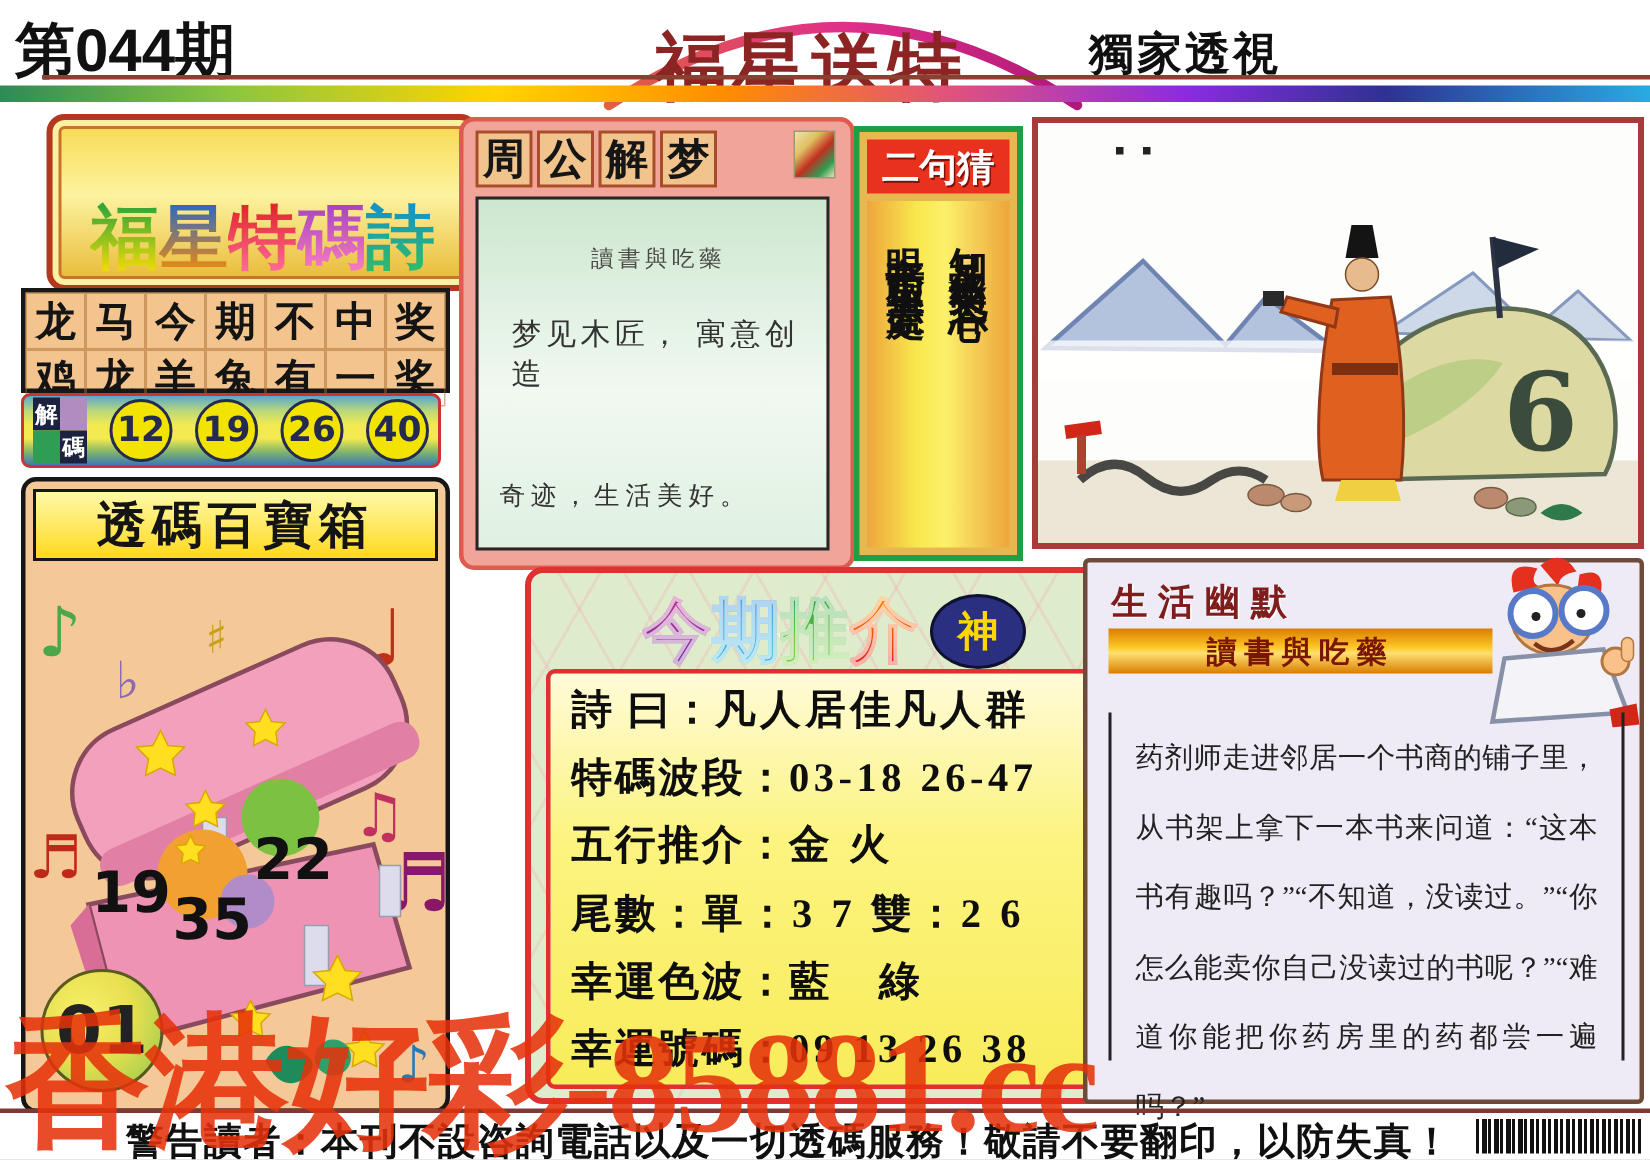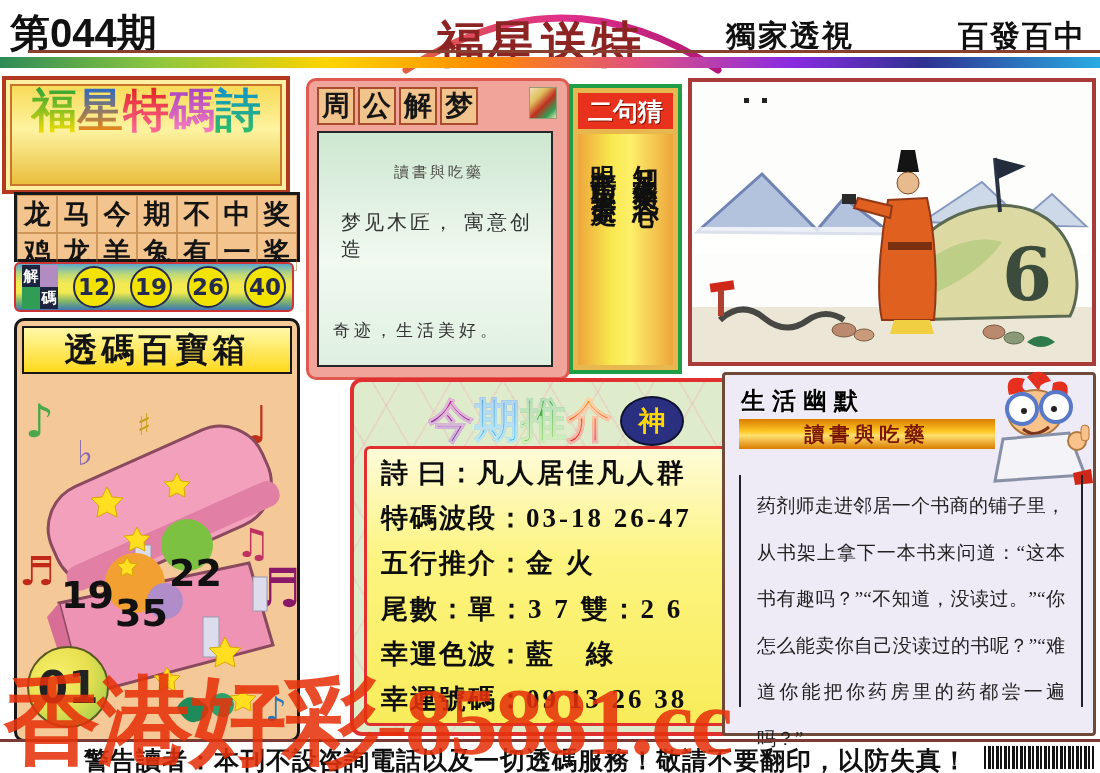--- a/index.html
+++ b/index.html
@@ -10,24 +10,24 @@
   
   .issue{left:10px;top:6px;font-size:40px;font-weight:bold;color:#111;font-family:"Liberation Sans",sans-serif;}
   .title-wrap{left:402px;top:0;width:320px;height:74px;}
   .main-title{position:absolute;left:34px;top:12px;font-size:49px;font-weight:bold;color:#8d2424;letter-spacing:3px;}
   .slogan{font-size:30px;font-weight:bold;color:#101010;letter-spacing:2px;}
   .hdr-line{left:28px;top:50px;width:1072px;height:3px;background:#8a4030;}
   .hdr-bar{left:0;top:57px;width:1100px;height:11px;
     background:linear-gradient(90deg,#2e8b57 0%,#8cc63f 14%,#ffd400 30%,#ff8c00 44%,#e05080 58%,#8a2be2 72%,#2e3192 84%,#29abe2 100%);}
 
   
-  .box-lucky{left:2px;top:76px;width:280px;height:110px;border:4px solid #b2391f;border-radius:0;
+  .box-lucky{left:31px;top:76px;width:280px;height:110px;border:4px solid #b2391f;border-radius:12px;
     background:linear-gradient(180deg,#f7d74e 0%,#fdf3a0 45%,#e7b832 100%);
     box-shadow:inset 0 0 0 4px #fdf0a0, inset 0 0 0 6px #c8742c;
-    display:flex;align-items:flex-start;justify-content:center;gap:3px;}
+    display:flex;align-items:flex-end;justify-content:center;gap:3px;}
   .t1c{font-size:46px;font-weight:bold;-webkit-background-clip:text;background-clip:text;color:transparent;}
   .t1c0{background-image:linear-gradient(180deg,#1fa03c,#ffe000);}
   .t1c1{background-image:linear-gradient(180deg,#1e66d0,#ff8c00);}
   .t1c2{background-image:linear-gradient(180deg,#e02020,#ff70a0);}
   .t1c3{background-image:linear-gradient(180deg,#a040c0,#ff80c0);}
   .t1c4{background-image:linear-gradient(180deg,#1090d0,#30c060);}
 
   .box-poem{left:14px;top:192px;width:280px;height:64px;background:#f4c48e;border:3px solid #181818;
     display:grid;grid-template-columns:repeat(7,1fr);grid-template-rows:1fr 1fr;}
   .poem-cell{display:flex;align-items:center;justify-content:center;font-size:27px;font-weight:bold;color:#141414;
@@ -101,21 +101,21 @@
     background:linear-gradient(180deg,#fffbd8 0%,#fcf480 40%,#f8ec5a 100%);
     border:3px solid #e03030;border-radius:6px;padding:6px 14px;
     display:flex;flex-direction:column;justify-content:space-between;}
   .jq-row{display:flex;align-items:baseline;font-size:27px;font-weight:bold;color:#0e0e0e;}
   .jq-label{letter-spacing:2px;white-space:pre;}
   .jq-value{letter-spacing:3px;white-space:pre;}
 
   
   .box-humor{left:722px;top:372px;width:374px;height:364px;border:3px solid #6e4a3a;border-radius:4px;
     background:#eeebf6;box-sizing:border-box;}
-  .humor-title{position:absolute;left:16px;top:10px;font-size:24px;font-weight:bold;color:#000000;letter-spacing:7px;
+  .humor-title{position:absolute;left:16px;top:10px;font-size:24px;font-weight:bold;color:#7f1d1d;letter-spacing:7px;
     text-shadow:1px 1px 0 #ffffff;}
   .humor-banner{position:absolute;left:14px;top:44px;width:256px;height:30px;
     background:linear-gradient(180deg,#d97d00 0%,#ffc828 42%,#ffe070 55%,#d97d00 100%);
     display:flex;align-items:center;justify-content:center;font-size:20px;font-weight:bold;color:#7a1600;letter-spacing:5px;}
   .humor-cartoon{position:absolute;right:0px;top:-6px;width:124px;height:116px;}
   .humor-panel{position:absolute;left:14px;top:100px;width:344px;height:232px;box-sizing:border-box;
     border-left:2px solid #222;border-right:2px solid #222;padding:8px 16px;}
   .humor-story{font-size:19px;color:#222;line-height:2.45;text-align:justify;}
 
   
@@ -141,21 +141,20 @@
         <stop offset="0" stop-color="#e06040"></stop>
             <stop offset="0.5" stop-color="#e0308a"></stop>
             <stop offset="1" stop-color="#b01878"></stop>
       </linearGradient>
         </defs>
       <path d="M4,70 Q160,-34 316,70" fill="none" stroke="url(#arcg)" stroke-width="7" stroke-linecap="round"></path>
     </svg>
     <div class="main-title">福星送特</div>
   </div>
   <div class="abs slogan" style="left:726px;top:16px;">獨家透視</div>
-  <div class="abs slogan" style="left:958px;top:16px;">百發百中</div>
   <div class="abs hdr-line"></div>
   <div class="abs hdr-bar"></div>
 
   <div class="abs box-lucky">
     <span><span class="t1c t1c0">福</span><span class="t1c t1c1">星</span><span class="t1c t1c2">特</span><span class="t1c t1c3">碼</span><span class="t1c t1c4">詩</span></span>
   </div>
 
   <div class="abs box-poem">
       <div class="poem-cell">龙</div>
       <div class="poem-cell">马</div>

